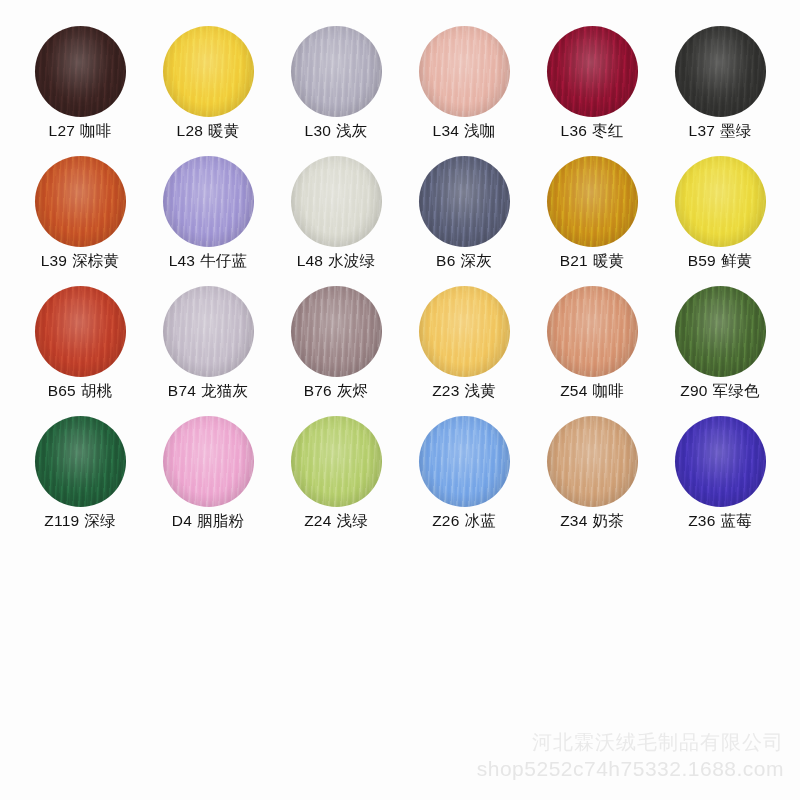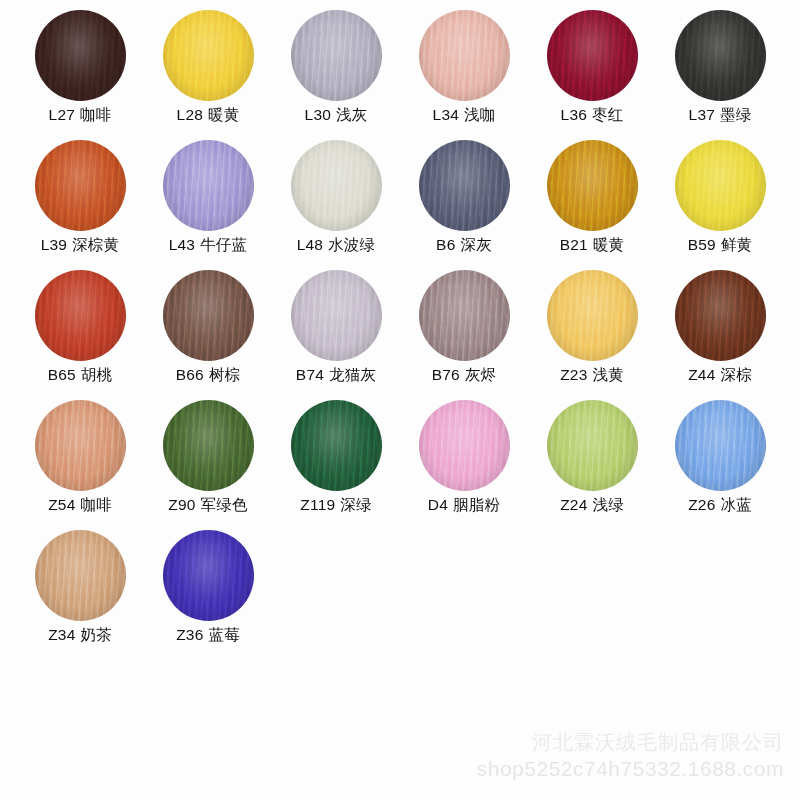--- a/index.html
+++ b/index.html
@@ -27,21 +27,21 @@
   #grid {
     position: absolute;
     left: 0;
     top: 0;
     width: 800px;
     display: grid;
     grid-template-columns: repeat(6, 116px);
     justify-content: center;
     column-gap: 12px;
     row-gap: 0px;
-    padding-top: 6px;
+    padding-top: 22px;
     box-sizing: border-box;
   }
 
   .swatch {
     width: 116px;
     height: 130px;
     display: flex;
     flex-direction: column;
     align-items: center;
     justify-content: flex-start;
@@ -209,47 +209,35 @@
         <div class="caption"><span class="code">B59</span><span class="cname">鲜黄</span></div>
       </div>
       <div class="swatch">
         <div class="disc-wrap">
           <div class="disc" style="background: rgb(192, 64, 42);"></div>
         </div>
         <div class="caption"><span class="code">B65</span><span class="cname">胡桃</span></div>
       </div>
       <div class="swatch">
         <div class="disc-wrap">
-          <div class="disc" style="background: rgb(119, 87, 74);"></div>
-        </div>
-        <div class="caption"><span class="code">B66</span><span class="cname">树棕</span></div>
-      </div>
-      <div class="swatch">
-        <div class="disc-wrap">
           <div class="disc" style="background: rgb(199, 191, 204);"></div>
         </div>
         <div class="caption"><span class="code">B74</span><span class="cname">龙猫灰</span></div>
       </div>
       <div class="swatch">
         <div class="disc-wrap">
           <div class="disc" style="background: rgb(160, 138, 140);"></div>
         </div>
         <div class="caption"><span class="code">B76</span><span class="cname">灰烬</span></div>
       </div>
       <div class="swatch">
         <div class="disc-wrap">
           <div class="disc" style="background: rgb(242, 200, 99);"></div>
         </div>
         <div class="caption"><span class="code">Z23</span><span class="cname">浅黄</span></div>
-      </div>
-      <div class="swatch">
-        <div class="disc-wrap">
-          <div class="disc" style="background: rgb(110, 54, 33);"></div>
-        </div>
-        <div class="caption"><span class="code">Z44</span><span class="cname">深棕</span></div>
       </div>
       <div class="swatch">
         <div class="disc-wrap">
           <div class="disc" style="background: rgb(217, 153, 119);"></div>
         </div>
         <div class="caption"><span class="code">Z54</span><span class="cname">咖啡</span></div>
       </div>
       <div class="swatch">
         <div class="disc-wrap">
           <div class="disc" style="background: rgb(74, 107, 51);"></div>

